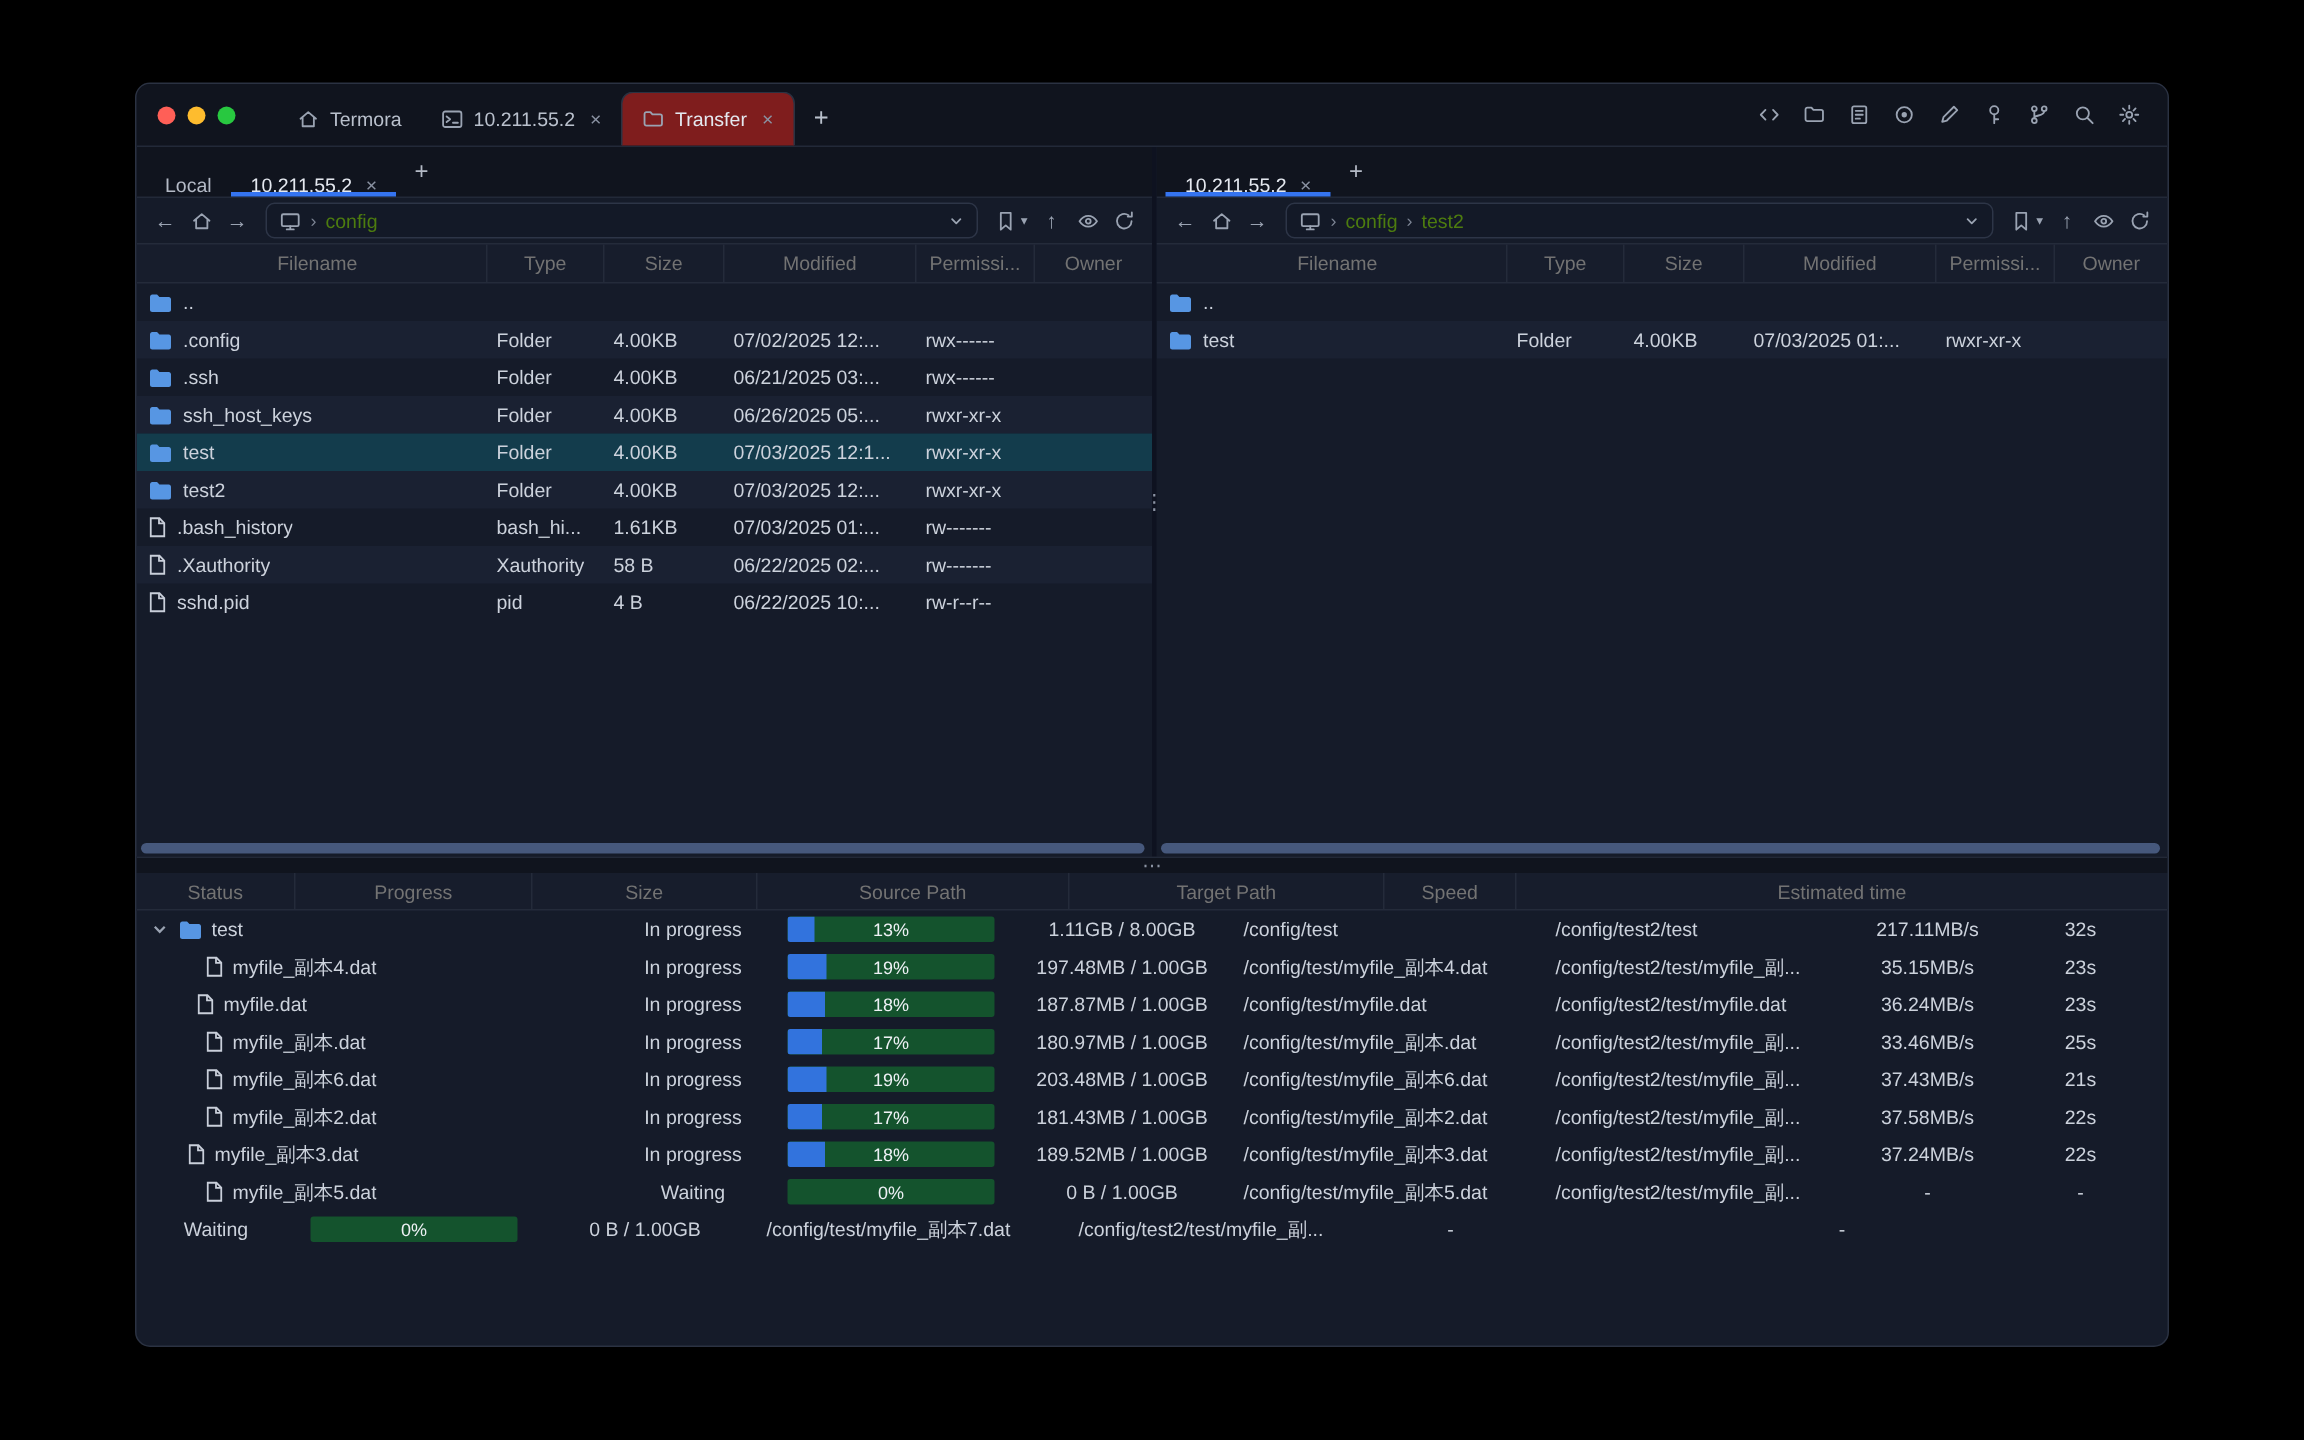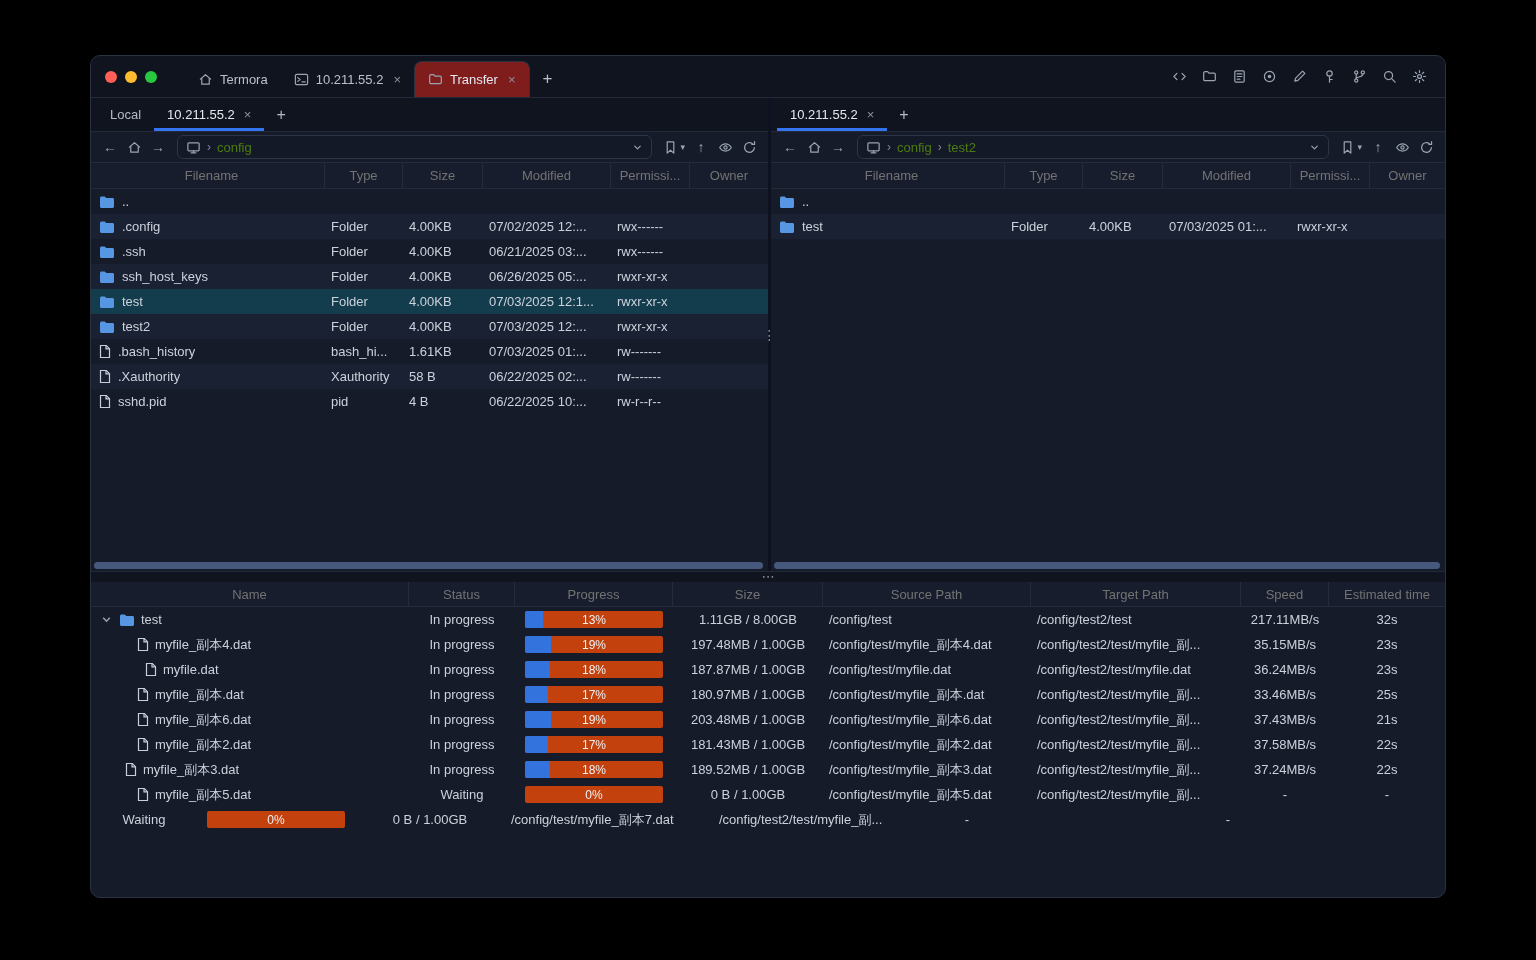--- a/index.html
+++ b/index.html
@@ -31,21 +31,21 @@
   
   .fm{flex:0 0 473px;display:flex;align-items:stretch;overflow:hidden}
   .panel{display:flex;flex-direction:column;position:relative;overflow:hidden}
   .panel.left{flex:0 0 677px}
   .panel.right{flex:1}
   .vsplit{flex:0 0 3px;background:#0e1220;position:relative}
   .vdots{position:absolute;top:50%;left:50%;transform:translate(-50%,-50%);color:#8b93a3;font-size:14px}
 
   .ptabs{flex:0 0 34px;background:var(--chrome-bg,#10141e);display:flex;align-items:stretch;
     border-bottom:1px solid #222938;padding-left:6px}
-  .ptab{display:flex;align-items:center;gap:6px;padding:0 13px;color:#b4bac6;position:relative}
+  .ptab{display:flex;align-items:flex-end;gap:6px;padding:0 13px;color:#b4bac6;position:relative}
   .ptab.active{color:#e4e8ef}
   .ptab.active::after{content:"";position:absolute;left:0;right:0;bottom:0;height:3px;background:var(--accent,#3574f0)}
   .ptab-add{display:flex;align-items:center;padding:0 12px;font-size:16px;color:#b4bac6}
 
   .navbar{flex:0 0 30px;display:flex;align-items:center;gap:2px;padding:0 8px;background:var(--window-bg,#151b29)}
   .nav-btn{min-width:22px;height:22px;display:flex;align-items:center;justify-content:center;
     color:#9aa3b2;font-size:14px;border-radius:5px}
   .nav-btn.wide{gap:2px;padding:0 3px}
   .caret{font-size:9px;color:#9aa3b2}
   .pathbox{flex:1;height:24px;margin:0 6px;border:1px solid #2d3547;border-radius:6px;display:flex;
@@ -86,21 +86,21 @@
     text-overflow:ellipsis}
   .t-name{width:318px;gap:6px}
   .t-status{width:106px;justify-content:center}
   .t-prog{width:158px;padding:0 10px}
   .t-size{width:150px;justify-content:center}
   .t-src{width:208px}
   .t-tgt{width:210px}
   .t-speed{width:88px;justify-content:center}
   .t-eta{flex:1;justify-content:center}
   .chev-ic{display:flex;width:14px;justify-content:center;flex:0 0 auto}
-  .pbar{position:relative;width:100%;height:17px;background:#c2410c;border-radius:2px;overflow:hidden}
+  .pbar{position:relative;width:100%;height:17px;background:#14532d;border-radius:2px;overflow:hidden}
   .pfill{position:absolute;top:0;bottom:0;left:0;background:var(--progress-fill,#3273dd)}
   .plabel{position:absolute;inset:0;display:flex;align-items:center;justify-content:center;
     font-size:12px;color:#eef1f5}
 </style>
 </head>
 <body>
 
 <div class="stage">
   <div class="window">
 
@@ -506,21 +506,20 @@
         <div class="hscroll"></div>
       </section>
     </div>
 
     <div class="hsplit">
       <span>⋯</span>
     </div>
 
     <div class="transfer">
       <div class="thead">
-        <div class="hc t-name">Name</div>
         <div class="hc t-status">Status</div>
         <div class="hc t-prog">Progress</div>
         <div class="hc t-size">Size</div>
         <div class="hc t-src">Source Path</div>
         <div class="hc t-tgt">Target Path</div>
         <div class="hc t-speed">Speed</div>
         <div class="hc t-eta">Estimated time</div>
       </div>
       <div class="tbody" id="t-body">
           <div class="trow">
@@ -567,21 +566,21 @@
                 <span class="plabel">19%</span>
               </div>
             </div>
             <div class="tc t-size">197.48MB / 1.00GB</div>
             <div class="tc t-src">/config/test/myfile_副本4.dat</div>
             <div class="tc t-tgt">/config/test2/test/myfile_副...</div>
             <div class="tc t-speed">35.15MB/s</div>
             <div class="tc t-eta">23s</div>
           </div>
           <div class="trow">
-            <div class="tc t-name" style="padding-left:54px">
+            <div class="tc t-name" style="padding-left:40px">
               <span class="ficon">
                 <svg width="12" height="15" viewBox="0 0 12 15">
                   <path d="M1.5 1.5h5.8L10.5 4.7v8.8h-9V1.5z" fill="none" stroke="#c9cfda" stroke-width="1.2"></path>
                   <path d="M7 1.5v3.4h3.5" fill="none" stroke="#c9cfda" stroke-width="1.2"></path>
                 </svg>
               </span>
               <span class="ftext">myfile.dat</span>
             </div>
             <div class="tc t-status">In progress</div>
             <div class="tc t-prog">

